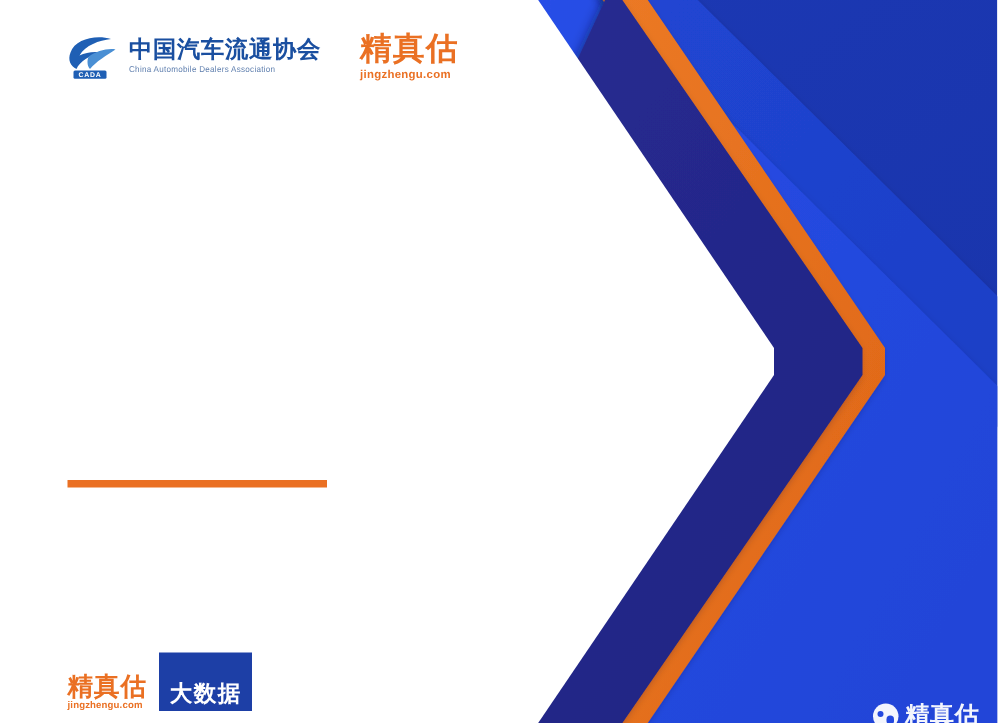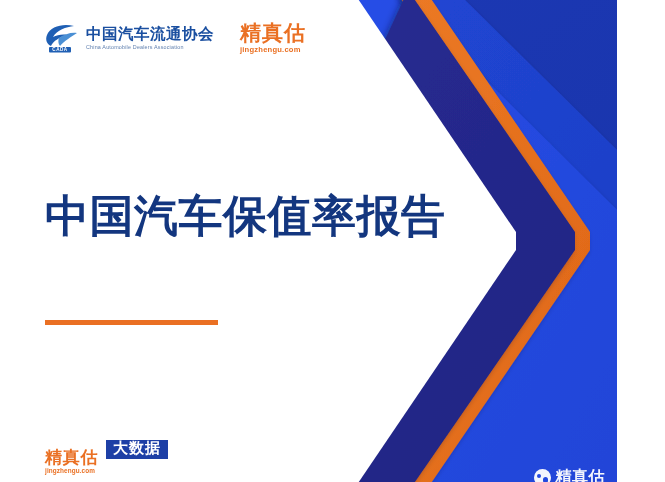--- a/index.html
+++ b/index.html
@@ -5,21 +5,21 @@
   html, body {
     margin: 0;
     padding: 0;
     background: #ffffff;
   }
   body {
     font-family: "Liberation Sans", sans-serif;
   }
   #slide {
     position: relative;
-    width: 617px;
+    width: 665px;
     height: 482px;
     overflow: hidden;
     background: #ffffff;
   }
 
   
   #bg {
     position: absolute;
     inset: 0;
     width: 665px;
@@ -144,24 +144,24 @@
     letter-spacing: 0.1px;
     margin-top: 2px;
     white-space: nowrap;
   }
   .fb-badge {
     background: #1d3fa6;
     color: #ffffff;
     font-size: 15px;
     font-weight: 700;
     letter-spacing: 1px;
-    padding: 0 7px 4px 7px;
+    padding: 20px 7px 4px 7px;
     white-space: nowrap;
     line-height: 1;
-    margin-bottom: 15px;
+    margin-bottom: 0;
   }
 
   
   #watermark {
     position: absolute;
     right: 12px;
     bottom: -6px;
     display: flex;
     align-items: center;
     gap: 5px;
@@ -276,21 +276,20 @@
     </div>
 
     <div class="jzg-logo">
       <div class="jzg-cn">精真估</div>
       <div class="jzg-en">jingzhengu.com</div>
     </div>
 
   </div>
 
   <div id="title-block">
-    <div class="title-line">中国汽车保值率报告</div>
   </div>
   <div id="title-rule"></div>
 
   <div id="footer-brand">
     <div class="fb-word">
       <div class="fb-cn">精真估</div>
       <div class="fb-en">jingzhengu.com</div>
     </div>
     <div class="fb-badge">大数据</div>
   </div>

